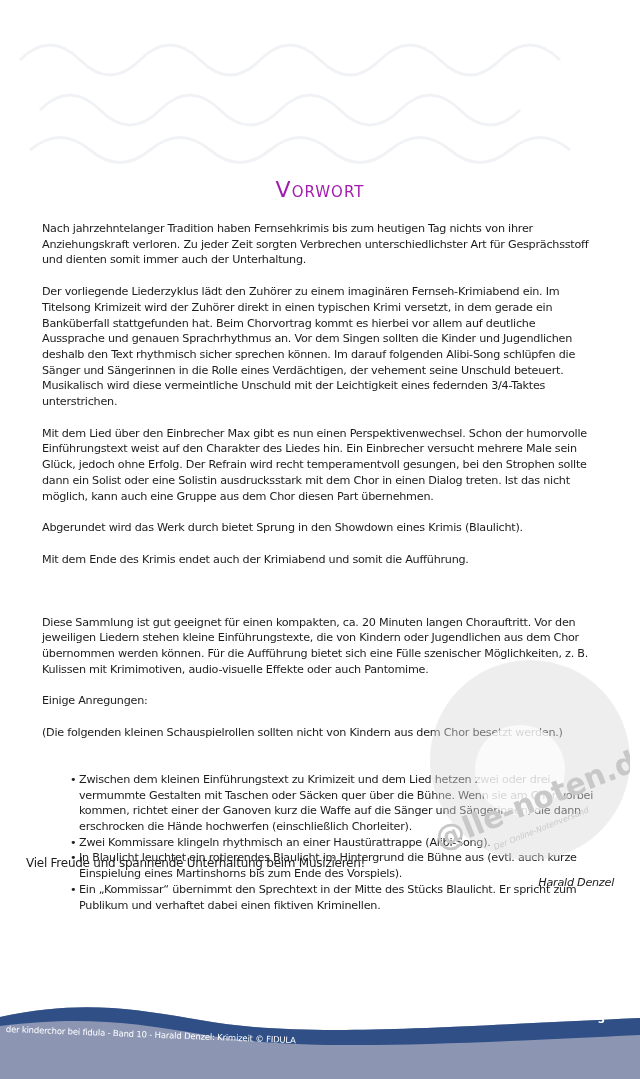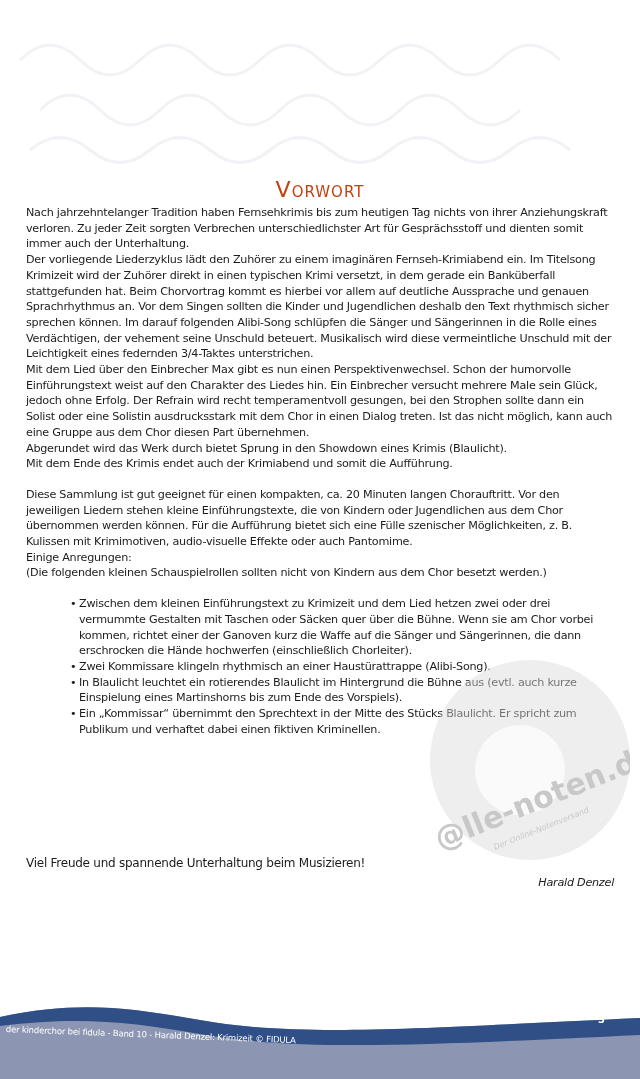--- a/index.html
+++ b/index.html
@@ -9,27 +9,27 @@
       font-family: "DejaVu Sans", sans-serif;
       color: #1c1c1c;
     }
     .page { position: absolute; left: 0; top: 0; width: 640px; height: 1079px; }
     .bg-scribble {
       position: absolute; left: 10px; top: 0; width: 620px; height: 200px; opacity: 0.06;
     }
     .title {
       position: absolute; left: 0; top: 162px; width: 640px; text-align: center;
       font-family: "DejaVu Sans", sans-serif; font-size: 22px; letter-spacing: 1px;
-      color: #c2410c; font-variant: small-caps; font-weight: normal;
+      color: #a21caf; font-variant: small-caps; font-weight: normal;
     }
     .body {
       position: absolute; left: 26px; top: 205px; width: 590px;
       font-size: 11.2px; line-height: 15.7px; letter-spacing: -0.25px;
     }
-    .body p { margin: 0; }
+    .body p { margin: 16px; }
     .gap { height: 15px; }
     ul.bullets { list-style: none; margin: 0; padding: 0 0 0 44px; }
     ul.bullets li { position: relative; padding-left: 9px; }
     ul.bullets li::before { content: "•"; position: absolute; left: 0; top: 0; }
     .ital { }
     .closing { position: absolute; left: 26px; top: 856px; font-size: 12px; letter-spacing: -0.25px; }
     .signature { position: absolute; right: 26px; top: 876px; font-size: 11.2px; letter-spacing: -0.25px; font-style: italic; }
     .watermark { position: absolute; left: 400px; top: 650px; width: 230px; height: 230px; pointer-events: none; }
     .footer-svg { position: absolute; left: 0; top: 990px; width: 640px; height: 89px; }
     .footer-text {

